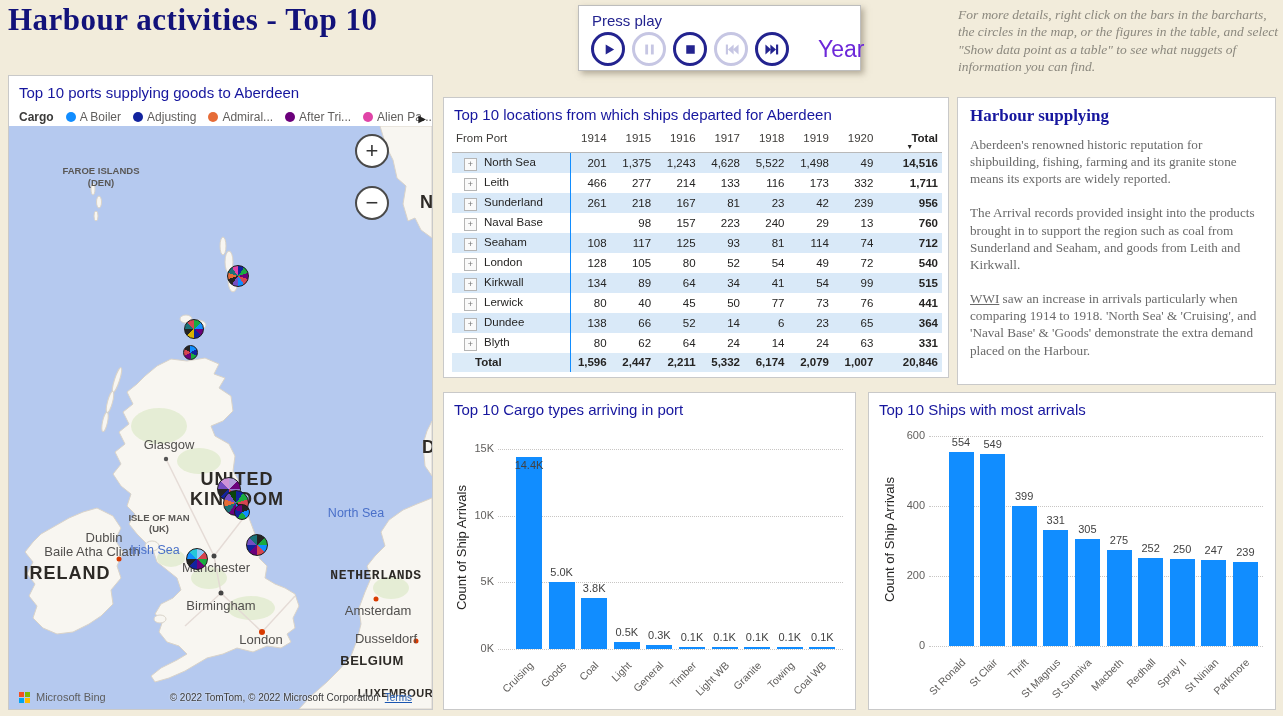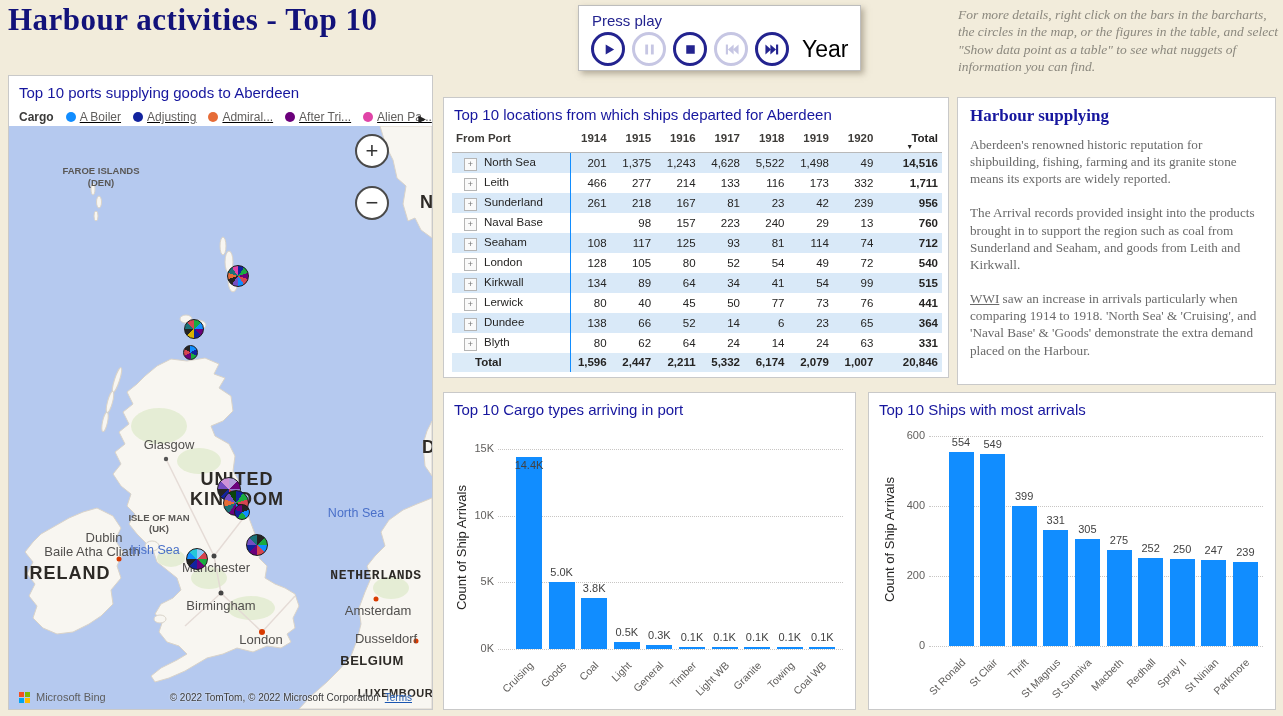--- a/index.html
+++ b/index.html
@@ -16,32 +16,32 @@
 
   
   .play-panel{left:578px;top:5px;width:283px;height:66px;border:1px solid #BDBDBD;
     box-shadow:3px 3px 6px rgba(120,110,90,.5);}
   .play-title{position:absolute;left:13px;top:6px;color:#23238F;font-size:15px;}
   .play-row{position:absolute;left:12px;top:26px;display:flex;align-items:center;gap:7px;}
   .play-btn{width:34px;height:34px;border-radius:50%;border:3px solid currentColor;color:#23238F;
     display:flex;align-items:center;justify-content:center;box-sizing:border-box;background:#fff;cursor:pointer;}
   .play-btn svg{width:17px;height:17px;display:block;}
   .play-btn.disabled{color:#C6C6E3;}
-  .year-label{color:#000000;font-size:23px;margin-left:6px;}
+  .year-label{color:#6d28d9;font-size:23px;margin-left:22px;}
 
   
   .instructions{position:absolute;left:958px;top:6px;width:322px;color:#8B887E;
     font-family:"Liberation Serif",serif;font-style:italic;font-size:13.5px;line-height:1.28;}
 
   
   .map-panel{left:8px;top:75px;width:425px;height:635px;}
   .legend-row{position:absolute;left:0;top:26px;width:100%;height:22px;display:flex;align-items:flex-end;
     padding:0 10px;box-sizing:border-box;gap:12px;}
   .legend-title{font-size:12px;font-weight:700;color:#3B3A39;}
-  .legend-item{display:flex;align-items:center;gap:4px;text-decoration:underline;}
+  .legend-item{display:flex;align-items:center;gap:4px;}
   .legend-dot{width:10px;height:10px;border-radius:50%;display:inline-block;}
   .legend-label{font-size:12px;color:#605E5C;white-space:nowrap;}
   .legend-arrow{position:absolute;right:6px;font-size:10px;color:#252423;cursor:pointer;}
   .map-area{position:absolute;left:0;top:50px;width:423px;height:583px;background:#B5C9EF;overflow:hidden;}
   .map-label{position:absolute;transform:translate(-50%,-50%);white-space:nowrap;pointer-events:none;}
   .map-label.country-big{font-size:18px;font-weight:700;color:#2D2A26;letter-spacing:1px;}
   .map-label.country{font-size:13px;font-weight:700;color:#2D2A26;letter-spacing:.5px;}
   .map-label.country-sm{font-size:11px;font-weight:700;color:#2D2A26;letter-spacing:.5px;}
   .map-label.city{font-size:13px;color:#514F4D;}
   .map-label.sea{font-size:12.5px;color:#4A70C9;}
@@ -53,21 +53,21 @@
   .ms-squares{width:11px;height:11px;display:grid;grid-template-columns:5px 5px;grid-template-rows:5px 5px;gap:1px;}
   .ms-squares i{display:block;}
   .bing-text{font-size:11px;color:#5E5E5E;}
   .map-attrib{position:absolute;right:20px;bottom:6px;font-size:10px;color:#3B3B3B;display:flex;gap:6px;
     text-shadow:0 0 2px #fff;}
   .map-attrib a{color:#1A56B0;text-decoration:underline;cursor:pointer;}
 
   
   .table-panel{left:443px;top:97px;width:506px;height:281px;}
   table.dep{border-collapse:collapse;table-layout:fixed;width:490px;margin:4px 8px 0;font-size:11.5px;color:#252423;}
-  table.dep th{font-weight:700;color:#3D3B38;text-align:right;padding:3px 8px 2px 0;vertical-align:top;font-size:11.5px;}
+  table.dep th{font-weight:400;color:#3D3B38;text-align:right;padding:3px 8px 2px 0;vertical-align:top;font-size:11.5px;}
   table.dep th.port-h{text-align:left;padding-left:4px;}
   table.dep th.total-h{font-weight:700;color:#252423;padding-right:4px;}
   .sort-arrow{display:block;font-size:7px;line-height:6px;text-align:center;color:#252423;}
   table.dep td{padding:2px 8px 2px 0;text-align:right;line-height:14.5px;}
   table.dep td.port-c{text-align:left;padding-left:12px;white-space:nowrap;}
   table.dep tbody tr:first-child td{border-top:1px solid #B9B9B9;}
   table.dep tr.band{background:#D9E9F8;}
   table.dep td.vline, table.dep tr td:nth-child(2){border-left:1px solid #118DFF;}
   table.dep td.total-col{font-weight:700;padding-right:4px;}
   table.dep tr.total-row{background:#DCEBF8;font-weight:700;}

